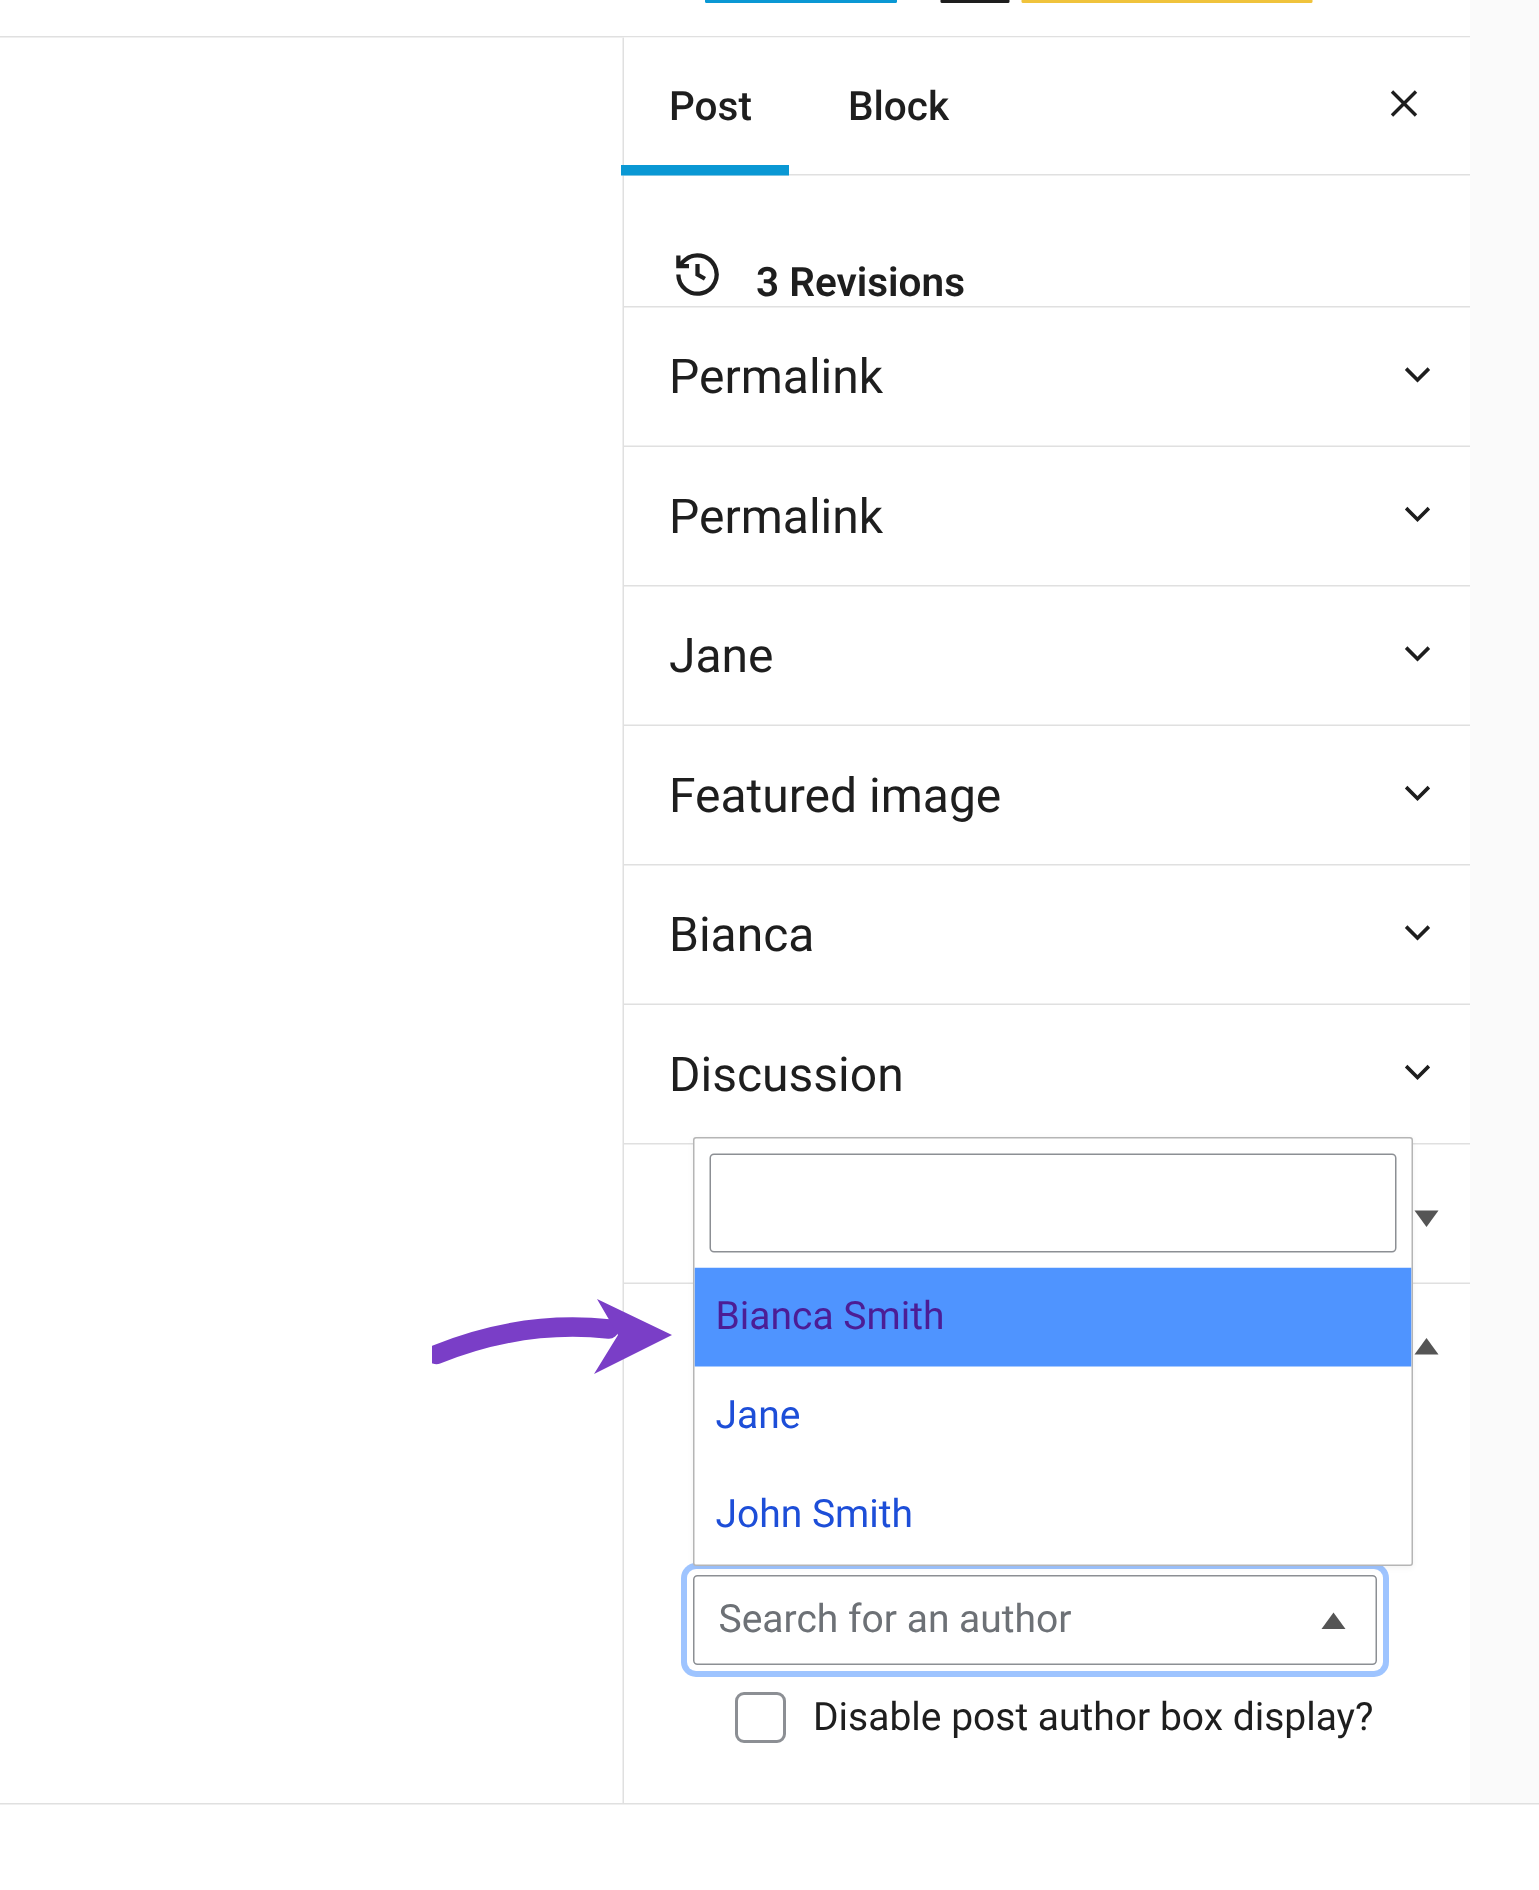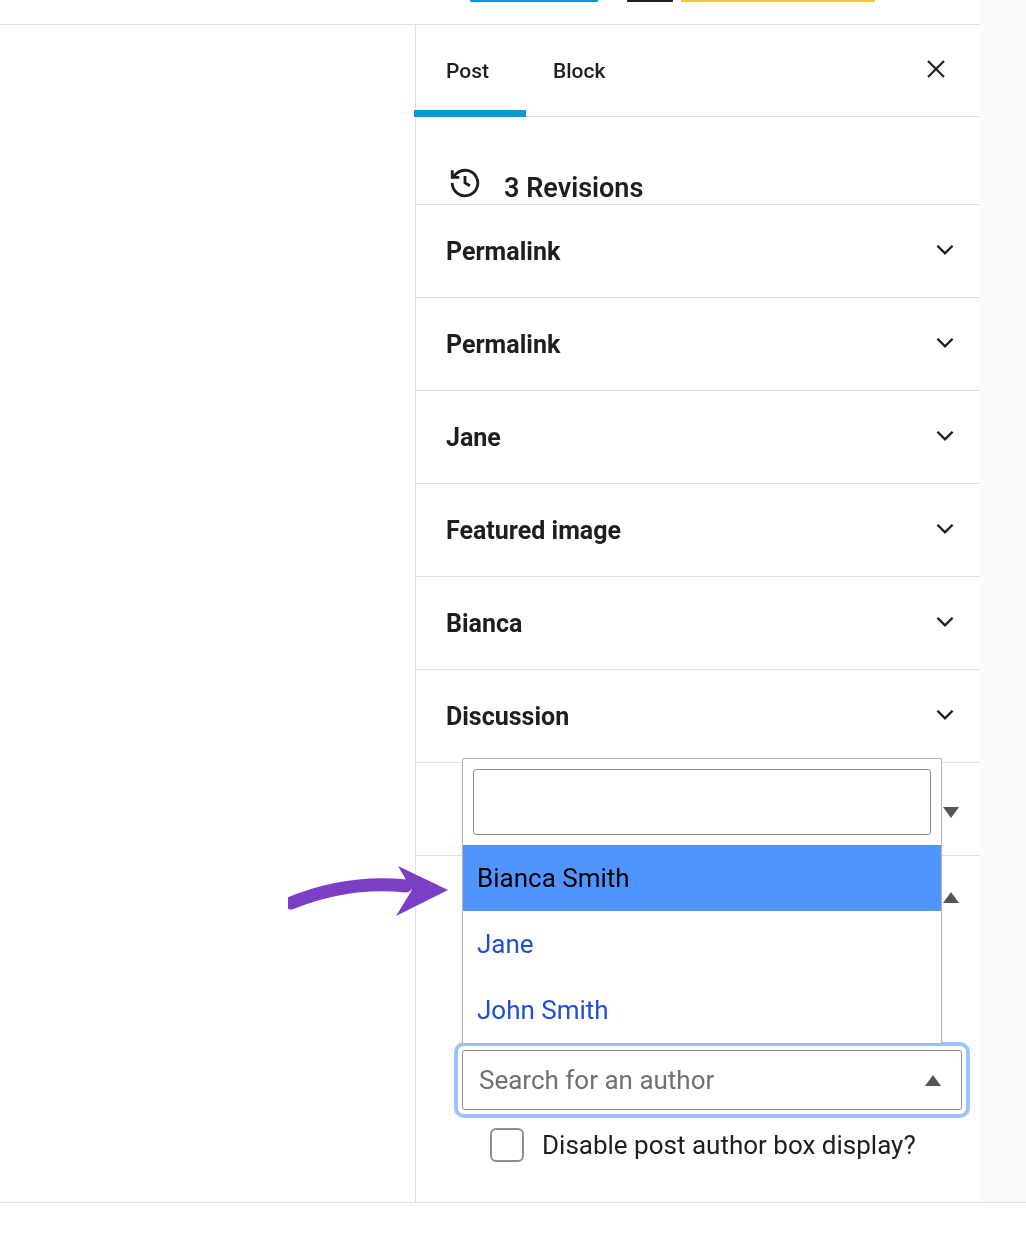--- a/index.html
+++ b/index.html
@@ -68,21 +68,21 @@
   .tabs {
     display: flex;
     align-items: center;
     height: 92px;
     padding-left: 28px;
     padding-right: 20px;
     border-bottom: 1px solid #e0e0e0;
     position: relative;
   }
   .tab {
-    font-size: 21px;
+    font-size: 27px;
     font-weight: 500;
     color: #1e1e1e;
     padding: 0 2px;
     height: 100%;
     display: flex;
     align-items: center;
     cursor: pointer;
     margin-right: 60px;
   }
   .tab.active {
@@ -123,22 +123,22 @@
   .panel-header {
     display: flex;
     align-items: center;
     justify-content: space-between;
     height: 93px;
     padding: 0 22px 0 30px;
     border-bottom: 1px solid #e0e0e0;
     cursor: pointer;
   }
   .panel-header .label {
-    font-size: 25px;
-    font-weight: 700;
+    font-size: 32px;
+    font-weight: 400;
   }
 
   
   .dropdown-popover {
     position: absolute;
     top: 758px;
     left: 462px;
     width: 480px;
     background: #fff;
     border: 1px solid #b5b5b5;
@@ -164,21 +164,21 @@
     overflow: hidden;
   }
   .dropdown-popover .option {
     font-size: 26px;
     padding: 18px 14px;
     color: #1d4ed8;
     cursor: pointer;
   }
   .dropdown-popover .option.highlight {
     background: #4f94ff;
-    color: #000000;
+    color: #4c1d95;
   }
 
   
   .caret-down, .caret-up {
     position: absolute;
     left: 943px;
     width: 0; height: 0;
     z-index: 9;
   }
   .caret-down {
@@ -192,21 +192,21 @@
     border-left: 8px solid transparent;
     border-right: 8px solid transparent;
     border-bottom: 11px solid #555;
   }
 
   
   .author-combobox {
     position: absolute;
     top: 1046px;
     left: 458px;
-    width: 508px;
+    width: 464px;
     height: 68px;
     border-radius: 6px;
     padding: 4px;
     box-shadow: 0 0 0 4px rgba(79,148,255,.55);
     background: transparent;
     z-index: 8;
   }
   .author-combobox .inner {
     width: 100%; height: 100%;
     border: 1px solid #8c8f94;

